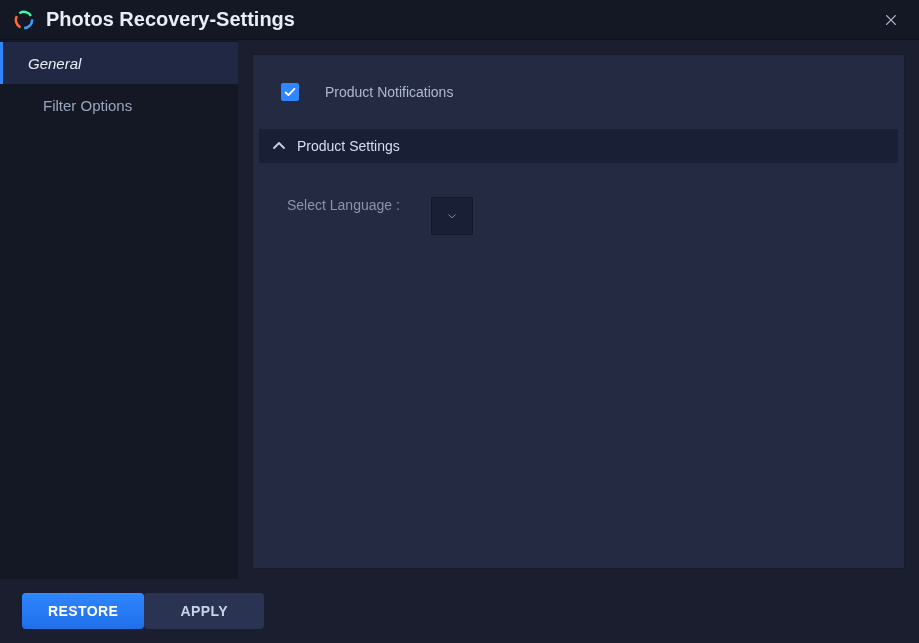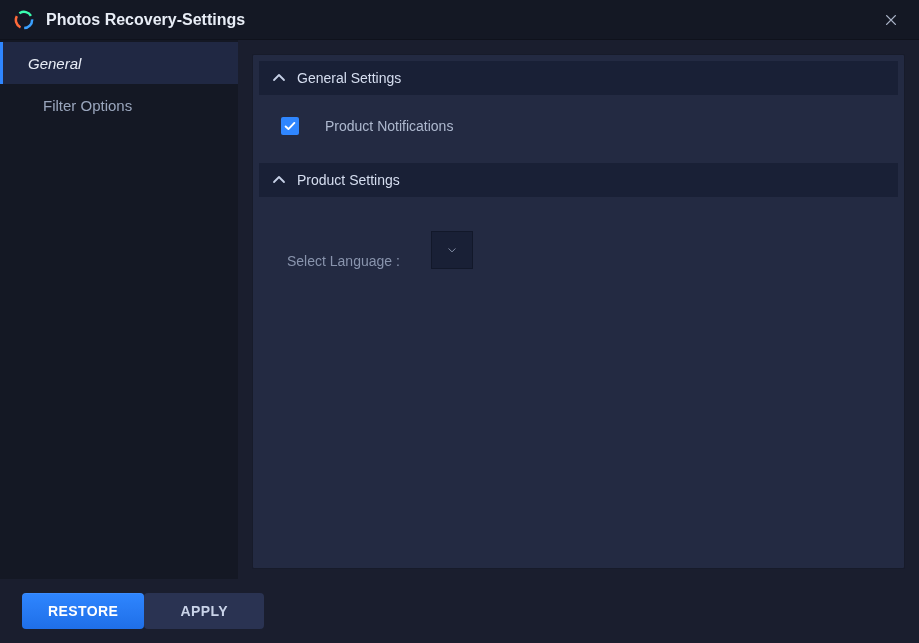--- a/index.html
+++ b/index.html
@@ -21,21 +21,21 @@
       align-items: center;
       padding: 0 14px 0 14px;
       border-bottom: 1px solid #0f121c;
     }
     .titlebar .logo {
       width: 20px; height: 20px; margin-right: 12px;
       display: flex; align-items: center; justify-content: center;
     }
     .titlebar .title {
       color: #e8edf6;
-      font-size: 16px;
+      font-size: 20px;
       font-weight: 600;
       flex: 1;
     }
     .titlebar .close {
       width: 28px; height: 28px;
       display: flex; align-items: center; justify-content: center;
       color: #a7b2c7;
       cursor: pointer;
     }
     .titlebar .close svg { width: 14px; height: 14px; }
@@ -109,21 +109,21 @@
       display: flex; align-items: center; justify-content: center;
       cursor: pointer;
     }
     .checkbox svg { width: 14px; height: 14px; }
     .checkbox-label {
       font-size: 14px;
       color: #aeb9cf;
     }
     .lang-row {
       display: flex;
-      align-items: flex-end;
+      align-items: flex-start;
       padding: 34px 6px 34px 28px;
     }
     .lang-label {
       width: 140px;
       font-size: 14px;
       color: #8994ad;
     }
     .select-wrap {
       display: flex;
       height: 38px;
@@ -213,28 +213,20 @@
     <div class="sidebar-item selected">
       <span>General</span>
     </div>
     <div class="sidebar-item">
       <span>Filter Options</span>
     </div>
   </div>
 
   <div class="content">
     <div class="panel">
-      <div class="section-header">
-        <span class="chev">
-          <svg viewBox="0 0 16 16">
-              <path d="M3 10 L8 5 L13 10" stroke="#c6d0e6" stroke-width="1.8" fill="none" stroke-linecap="round" stroke-linejoin="round"></path>
-            </svg>
-        </span>
-        <span>General Settings</span>
-      </div>
       <div class="section-body">
         <div class="checkbox-row">
           <span class="checkbox">
             <svg viewBox="0 0 16 16">
                 <path d="M3 8.5 L6.2 11.5 L13 4.5" stroke="#fff" stroke-width="2.2" fill="none" stroke-linecap="round" stroke-linejoin="round"></path>
               </svg>
           </span>
           <span class="checkbox-label">Product Notifications</span>
         </div>
       </div>

